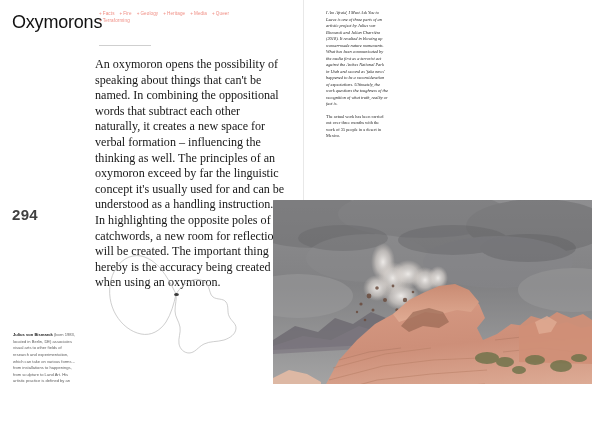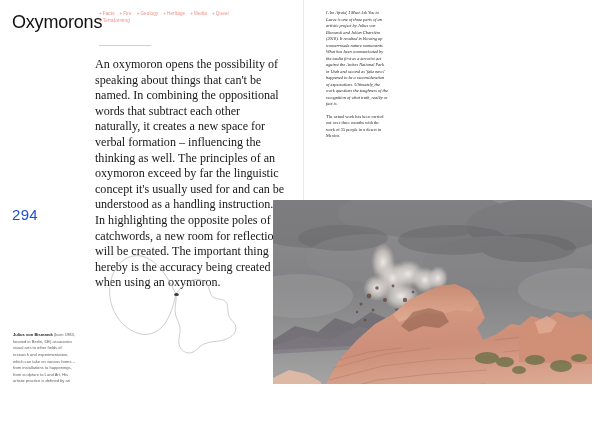--- a/index.html
+++ b/index.html
@@ -66,22 +66,22 @@
     height: 1px;
     background: #cfcfcf;
   }
 
   
   .folio {
     position: absolute;
     left: 12px;
     top: 206px;
     font-size: 15px;
-    color: #1d4ed8;
-    font-weight: 400;
+    color: #404040;
+    font-weight: 700;
     letter-spacing: 0.3px;
   }
 
   
   .body-serif {
     position: absolute;
     left: 95px;
     top: 57px;
     width: 190px;
     font-family: "Liberation Serif", serif;

